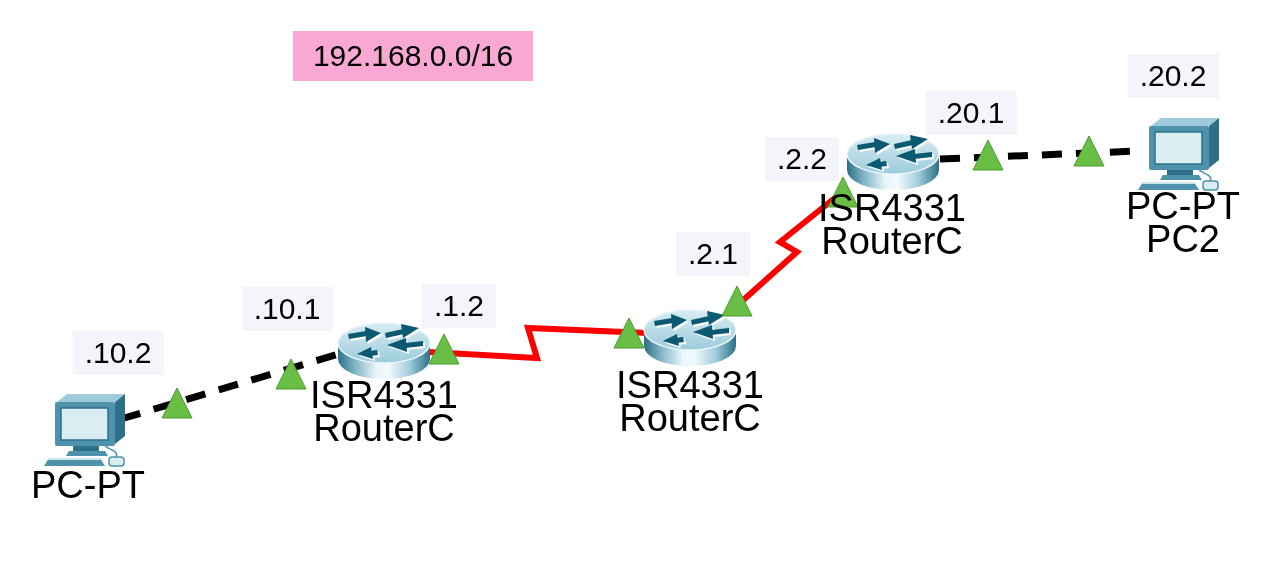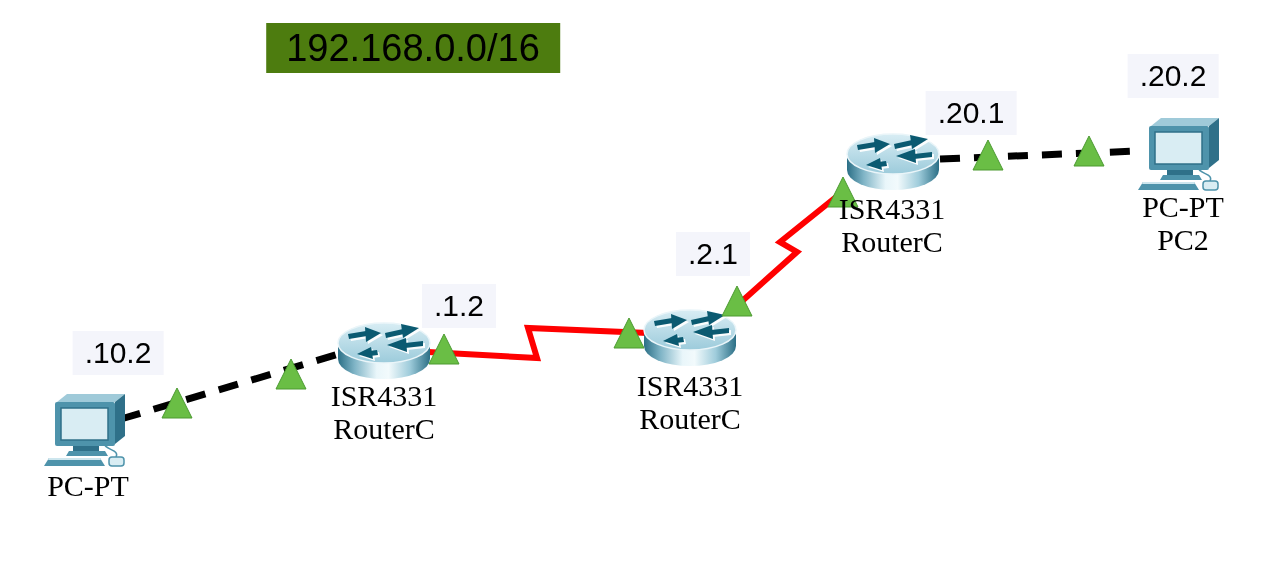--- a/index.html
+++ b/index.html
@@ -22,36 +22,36 @@
     font-size:30px;
     line-height:44px;
     height:44px;
     padding:0 12px;
     white-space:nowrap;
     text-align:left;
   }
   .net-label{
     position:absolute;
     transform:translateX(-50%);
-    background:#4d7c0f;
-    font-size:38px;
+    background:#f9a8d4;
+    font-size:30px;
     line-height:50px;
     height:50px;
     padding:0 20px;
     white-space:nowrap;
     text-align:center;
+    margin-top:8px;
   }
   .dev-label{
     position:absolute;
     transform:translateX(-50%);
     text-align:center;
-    font-size:30px;
+    font-size:38px;
     line-height:33px;
     white-space:nowrap;
-    font-family:Liberation Serif, serif;
   }
   polyline.serial{fill:none;stroke-width:6;stroke-linejoin:miter;}
   line.ethernet{stroke-width:7;stroke-dasharray:20 14;stroke-linecap:butt;}
   polygon.status{stroke:#4c9a31;stroke-width:1;}
 </style>
 </head>
 <body>
 
 <div id="stage">
 
@@ -135,22 +135,24 @@
     <polygon class="status" points="629,318 614,348 644,348" fill="#6abe45"></polygon>
     <polygon class="status" points="737,286 722,316 752,316" fill="#6abe45"></polygon>
     <polygon class="status" points="843,177 828,207 858,207" fill="#6abe45"></polygon>
     <polygon class="status" points="988,140 973,170 1003,170" fill="#6abe45"></polygon>
     <polygon class="status" points="1089,136 1074,166 1104,166" fill="#6abe45"></polygon>
   </svg>
 
   <div class="net-label" style="left:413px;top:23px">192.168.0.0/16</div>
 
   <div class="if-label" style="left:118px;top:331px">.10.2</div>
+  <div class="if-label" style="left:287px;top:287px">.10.1</div>
   <div class="if-label" style="left:459px;top:284px">.1.2</div>
   <div class="if-label" style="left:713px;top:232px">.2.1</div>
+  <div class="if-label" style="left:802px;top:137px">.2.2</div>
   <div class="if-label" style="left:971px;top:91px">.20.1</div>
   <div class="if-label" style="left:1173px;top:54px">.20.2</div>
 
   <div class="dev-label" style="left:88px;top:469px">
     <div>PC-PT</div>
   </div>
   <div class="dev-label" style="left:384px;top:379px">
     <div>ISR4331</div>
     <div>RouterC</div>
   </div>

